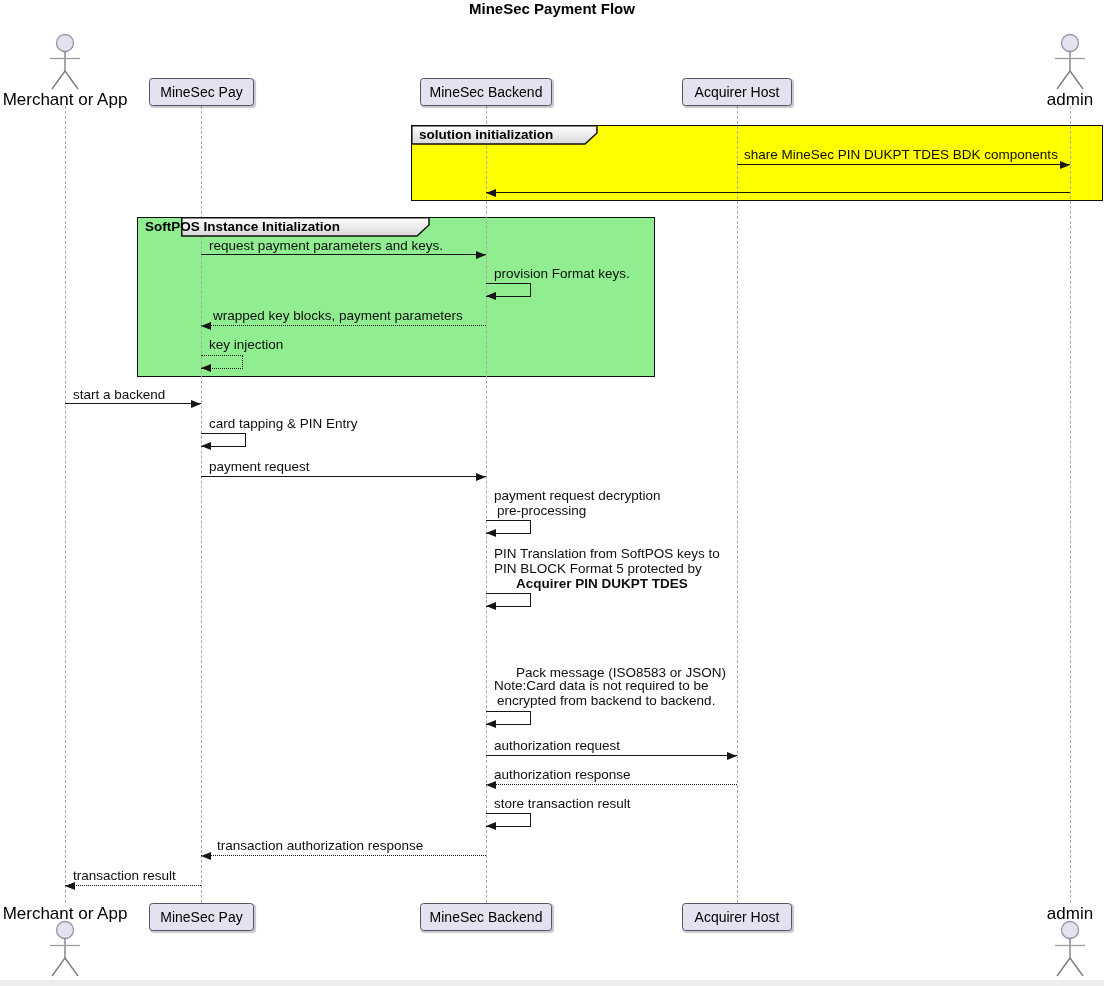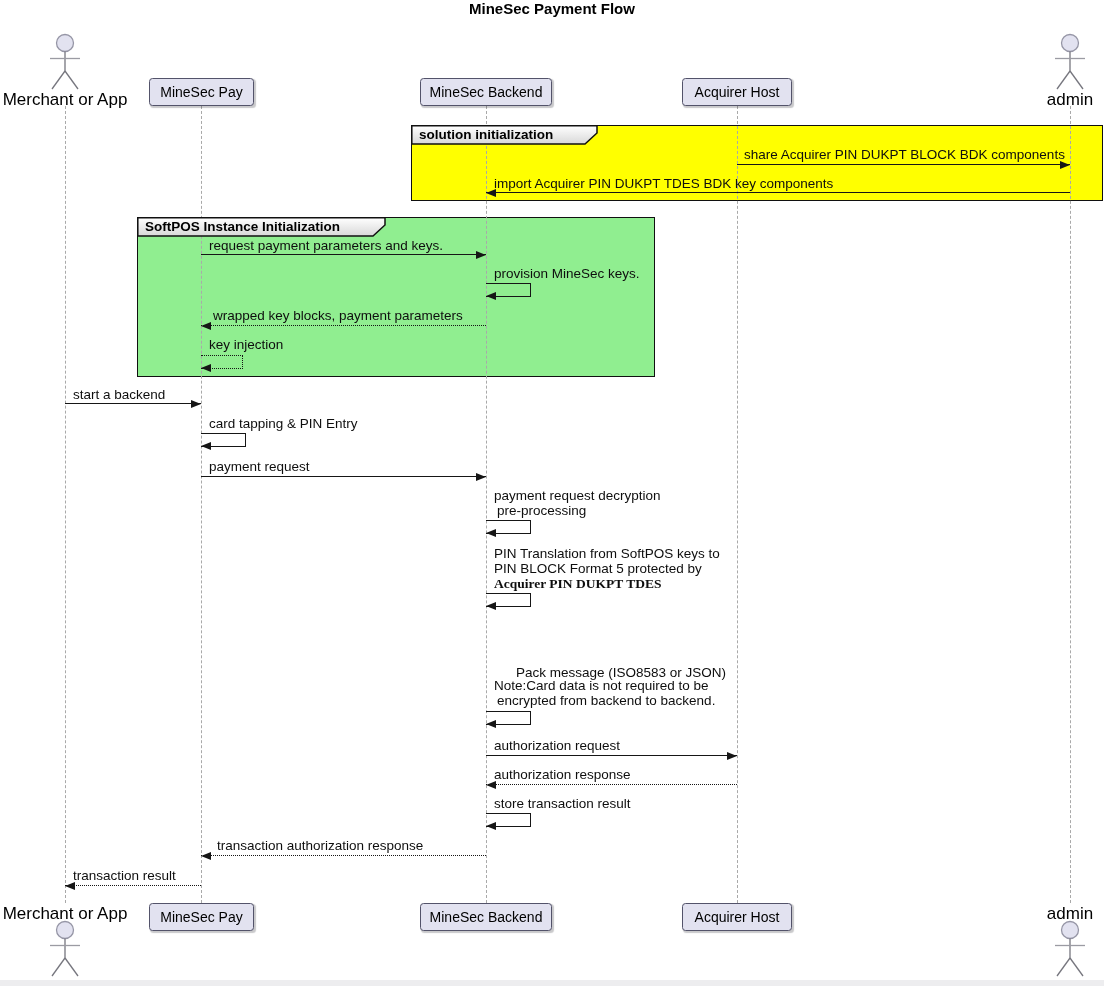--- a/index.html
+++ b/index.html
@@ -57,21 +57,21 @@
       <defs>
           <linearGradient id="tg1" x1="0" y1="0" x2="0" y2="1">
         <stop offset="0" stop-color="#FFFFFF"></stop>
             <stop offset="1" stop-color="#D8D8D8"></stop>
           </linearGradient>
         </defs>
       <polygon points="0.8,0.8 186,0.8 186,8 174,19 0.8,19" fill="url(#tg1)" stroke="#101010" stroke-width="1.5"></polygon>
     </svg>
     <span>solution initialization</span>
   </div>
-  <div class="group-tab" style="left:137px;top:217px;width:250px;height:14px;">
+  <div class="group-tab" style="left:137px;top:217px;width:250px;height:14px;padding-left:44px;">
     <svg width="250" height="20">
       <defs>
           <linearGradient id="tg2" x1="0" y1="0" x2="0" y2="1">
         <stop offset="0" stop-color="#FFFFFF"></stop>
             <stop offset="1" stop-color="#D8D8D8"></stop>
           </linearGradient>
         </defs>
       <polygon points="0.8,0.8 248,0.8 248,8 236,19 0.8,19" fill="url(#tg2)" stroke="#101010" stroke-width="1.5"></polygon>
     </svg>
     <span>SoftPOS Instance Initialization</span>
@@ -92,33 +92,32 @@
 
   <svg class="actor-svg" style="left:1048px;top:33px;" width="44" height="58" viewBox="0 0 44 58">
     <circle cx="22" cy="10" r="8.5" fill="#E2E2F0" stroke="#9696A6" stroke-width="1.3"></circle>
     <line x1="22" y1="18.5" x2="22" y2="38" stroke="#76767E" stroke-width="1.3"></line>
     <line x1="7" y1="25.5" x2="37" y2="25.5" stroke="#9B9BA3" stroke-width="1.3"></line>
     <line x1="22" y1="38" x2="9" y2="56" stroke="#76767E" stroke-width="1.3"></line>
     <line x1="22" y1="38" x2="35" y2="56" stroke="#76767E" stroke-width="1.3"></line>
   </svg>
   <div class="actor-label" style="left:1005px;top:90px;">admin</div>
 
-  <div class="mlabel" style="left:744px;top:147px;">share Acquirer PIN DUKPT BLOCK BDK components</div>
+  <div class="mlabel" style="left:744px;top:147px;">share MineSec PIN DUKPT TDES BDK components</div>
   <div class="line" style="left:737px;top:164px;width:333px;"></div>
   <div class="arr r" style="left:1060px;top:161px;"></div>
 
-  <div class="mlabel" style="left:494px;top:176px;">import Acquirer PIN DUKPT TDES BDK key components</div>
   <div class="line" style="left:486px;top:192px;width:584px;"></div>
   <div class="arr l" style="left:486px;top:189px;"></div>
 
   <div class="mlabel" style="left:209px;top:238px;">request payment parameters and keys.</div>
   <div class="line" style="left:201px;top:254px;width:285px;"></div>
   <div class="arr r" style="left:476px;top:251px;"></div>
 
-  <div class="mlabel" style="left:494px;top:266px;">provision MineSec keys.</div>
+  <div class="mlabel" style="left:494px;top:266px;">provision Format keys.</div>
   <div class="selfu" style="left:486px;top:283px;"></div>
   <div class="arr l" style="left:486px;top:292px;"></div>
 
   <div class="mlabel" style="left:213px;top:308px;text-align:center;">wrapped key blocks, payment parameters</div>
   <div class="line dot" style="left:201px;top:325px;width:285px;"></div>
   <div class="arr l" style="left:201px;top:322px;"></div>
 
   <div class="mlabel" style="left:209px;top:337px;">key injection</div>
   <div class="selfu dot" style="left:201px;top:355px;width:42px;"></div>
   <div class="arr l" style="left:201px;top:364px;"></div>
@@ -135,21 +134,21 @@
   <div class="line" style="left:201px;top:476px;width:285px;"></div>
   <div class="arr r" style="left:476px;top:473px;"></div>
 
   <div class="mlabel" style="left:494px;top:488px;">payment request decryption</div>
   <div class="mlabel" style="left:497px;top:503px;">pre-processing</div>
   <div class="selfu" style="left:486px;top:520px;"></div>
   <div class="arr l" style="left:486px;top:529px;"></div>
 
   <div class="mlabel" style="left:494px;top:546px;">PIN Translation from SoftPOS keys to</div>
   <div class="mlabel" style="left:494px;top:561px;">PIN BLOCK Format 5 protected by</div>
-  <div class="mlabel b" style="left:494px;top:576px;font-family:Liberation Serif, serif;">Acquirer PIN DUKPT TDES</div>
+  <div class="mlabel b" style="left:516px;top:576px;">Acquirer PIN DUKPT TDES</div>
   <div class="selfu" style="left:486px;top:593px;"></div>
   <div class="arr l" style="left:486px;top:602px;"></div>
 
   <div class="mlabel" style="left:516px;top:648px;margin-top:17px;">Pack message (ISO8583 or JSON)</div>
   <div class="mlabel" style="left:494px;top:678px;">Note:Card data is not required to be</div>
   <div class="mlabel" style="left:497px;top:693px;">encrypted from backend to backend.</div>
   <div class="selfu" style="left:486px;top:711px;"></div>
   <div class="arr l" style="left:486px;top:720px;"></div>
 
   <div class="mlabel" style="left:494px;top:738px;">authorization request</div>

